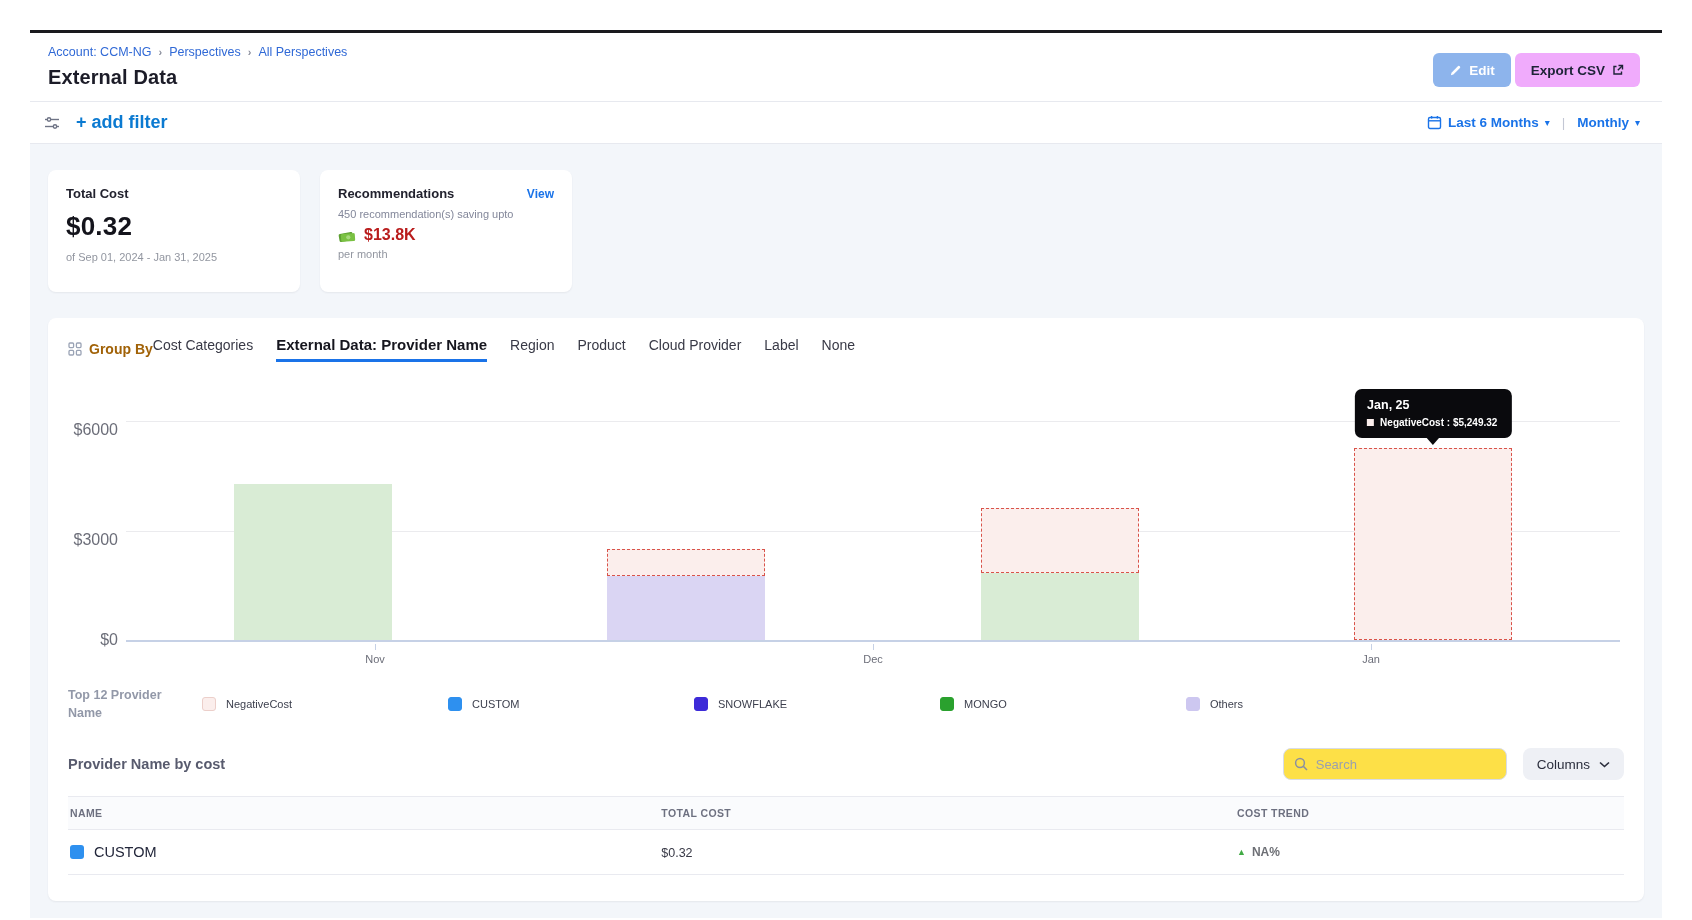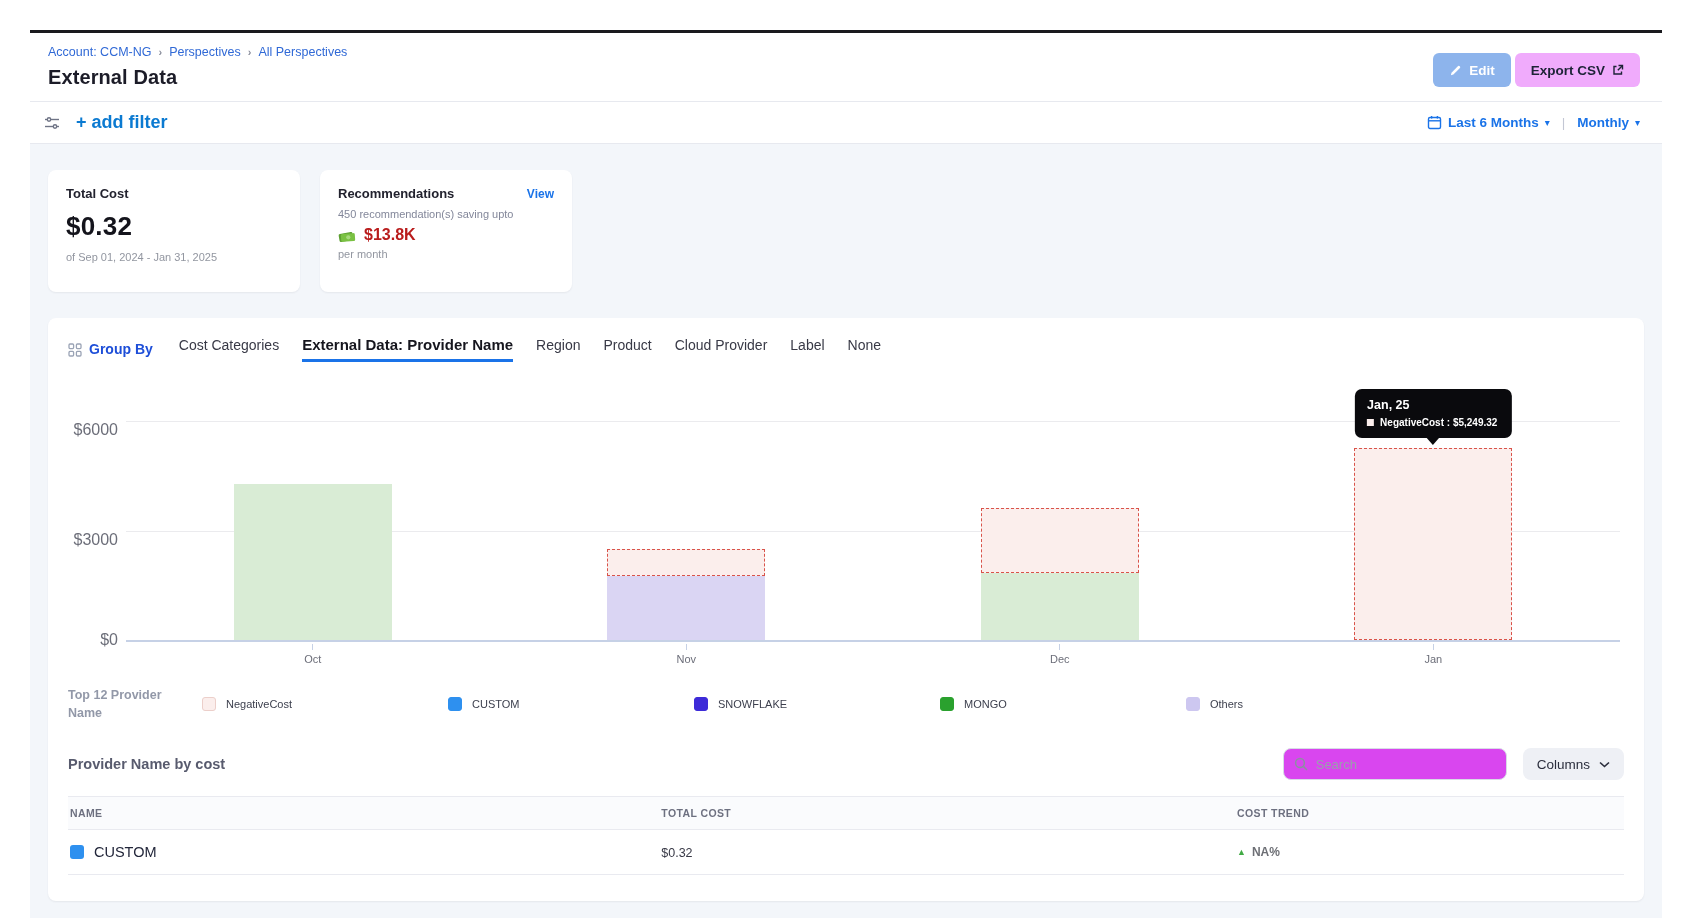--- a/index.html
+++ b/index.html
@@ -43,21 +43,21 @@
   .view-link { font-size:12px; font-weight:600; color:#1a73e8; cursor:pointer; }
   .kpi-amount { font-size:26px; font-weight:700; color:#14141c; margin-top:10px; letter-spacing:.2px; }
   .kpi-period { font-size:11px; color:#9296a0; margin-top:9px; }
   .kpi-sub { font-size:11px; color:#83879а; color:#83879a; margin-top:7px; }
   .savings-row { display:flex; align-items:center; gap:7px; margin-top:6px; }
   .savings-amt { font-size:16px; font-weight:700; color:#b91c1c; }
 
   
   .main-card { height:583px; padding:18px 20px 0 20px; overflow:hidden; }
   .groupby-row { display:flex; align-items:center; }
-  .groupby-label { display:flex; align-items:flex-end; gap:7px; color:#1d4ed8; font-size:14px; font-weight:600; margin-right:26px; }
+  .groupby-label { display:flex; align-items:center; gap:7px; color:#a16207; font-size:14px; font-weight:600; }
   .tabs { display:flex; align-items:center; gap:23px; }
   .tab { font-size:14px; color:#383946; cursor:pointer; padding-bottom:6px; border-bottom:3px solid transparent; }
   .tab.active { font-size:15px; font-weight:700; color:#16161e; border-bottom:3px solid #1a73e8; }
   .groupby-right { margin-left:auto; display:flex; align-items:center; gap:16px; }
   .pref-select { width:157px; height:32px; border:1px solid #d8dce6; border-radius:4px; background:#fff;
     display:flex; align-items:center; justify-content:space-between; padding:0 12px; font-size:13px; color:#383946; cursor:pointer; }
   .chart-toggles { display:flex; align-items:flex-end; gap:12px; }
   .ct-icon { cursor:pointer; display:flex; flex-direction:column; align-items:center; gap:2px; }
   .ct-underline { width:20px; height:2px; background:#1a73e8; border-radius:1px; }
 
@@ -90,21 +90,21 @@
   .legend-items { display:flex; flex:1; }
   .legend-item { width:246px; display:flex; align-items:center; gap:10px; cursor:pointer; }
   .legend-swatch { width:14px; height:14px; border-radius:3px; border:1px solid transparent; }
   .legend-label { font-size:11px; color:#3c3f4d; }
 
   
   .table-section { margin-top:14px; }
   .section-head { display:flex; align-items:center; justify-content:space-between; }
   .section-title { font-size:14.5px; font-weight:700; color:#585b6e; }
   .head-right { display:flex; align-items:center; gap:16px; }
-  .search-box { width:224px; height:32px; border:1px solid #d8dce6; border-radius:8px; background:#d946ef;
+  .search-box { width:224px; height:32px; border:1px solid #d8dce6; border-radius:8px; background:#fde047;
     display:flex; align-items:center; padding:0 10px; gap:8px; }
   .search-box input { border:none; outline:none; flex:1; font-size:13px; color:#383946; background:transparent;
     font-family:"Liberation Sans","DejaVu Sans",sans-serif; }
   .search-box input::placeholder { color:#9aa0ae; }
   .columns-btn { height:32px; padding:0 14px; background:#eef0f5; border-radius:8px; display:flex;
     align-items:center; gap:9px; font-size:13.5px; color:#2b2e3d; cursor:pointer; }
   table.data { width:100%; border-collapse:collapse; margin-top:16px; }
   thead th { background:#fafbfd; border-top:1px solid #e9eaf0; border-bottom:1px solid #e9eaf0;
     font-size:10.5px; font-weight:700; letter-spacing:.4px; color:#6d7080; text-align:left;
     padding:10px 0 10px 2px; cursor:pointer; }
@@ -279,24 +279,20 @@
             <div class="tt-row">
               <span class="tt-marker" style="background: rgb(251, 238, 236);"></span>
               <span>NegativeCost : $5,249.32</span>
             </div>
             <div class="tt-caret"></div>
           </div>
         </div>
         <div class="x-labels">
             <div class="x-col">
               <span class="x-tick"></span>
-              <span class="x-lab">Oct</span>
-            </div>
-            <div class="x-col">
-              <span class="x-tick"></span>
               <span class="x-lab">Nov</span>
             </div>
             <div class="x-col">
               <span class="x-tick"></span>
               <span class="x-lab">Dec</span>
             </div>
             <div class="x-col">
               <span class="x-tick"></span>
               <span class="x-lab">Jan</span>
             </div>

